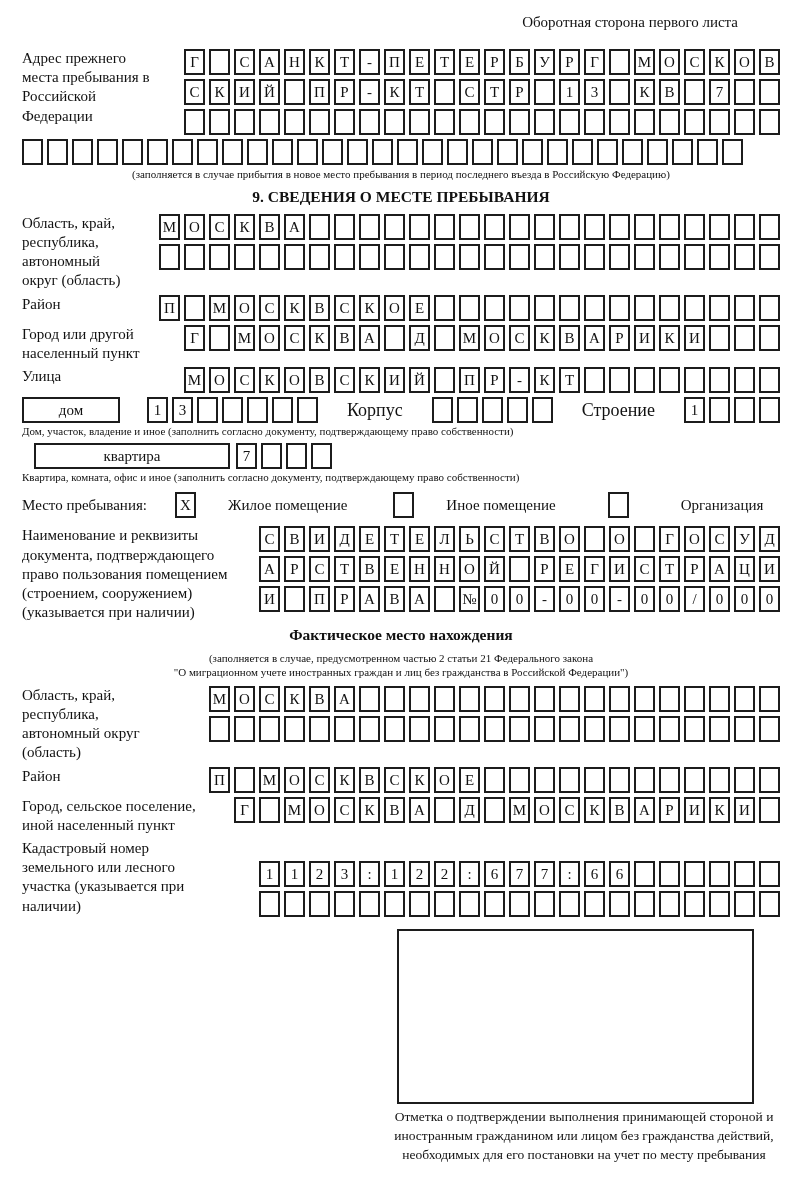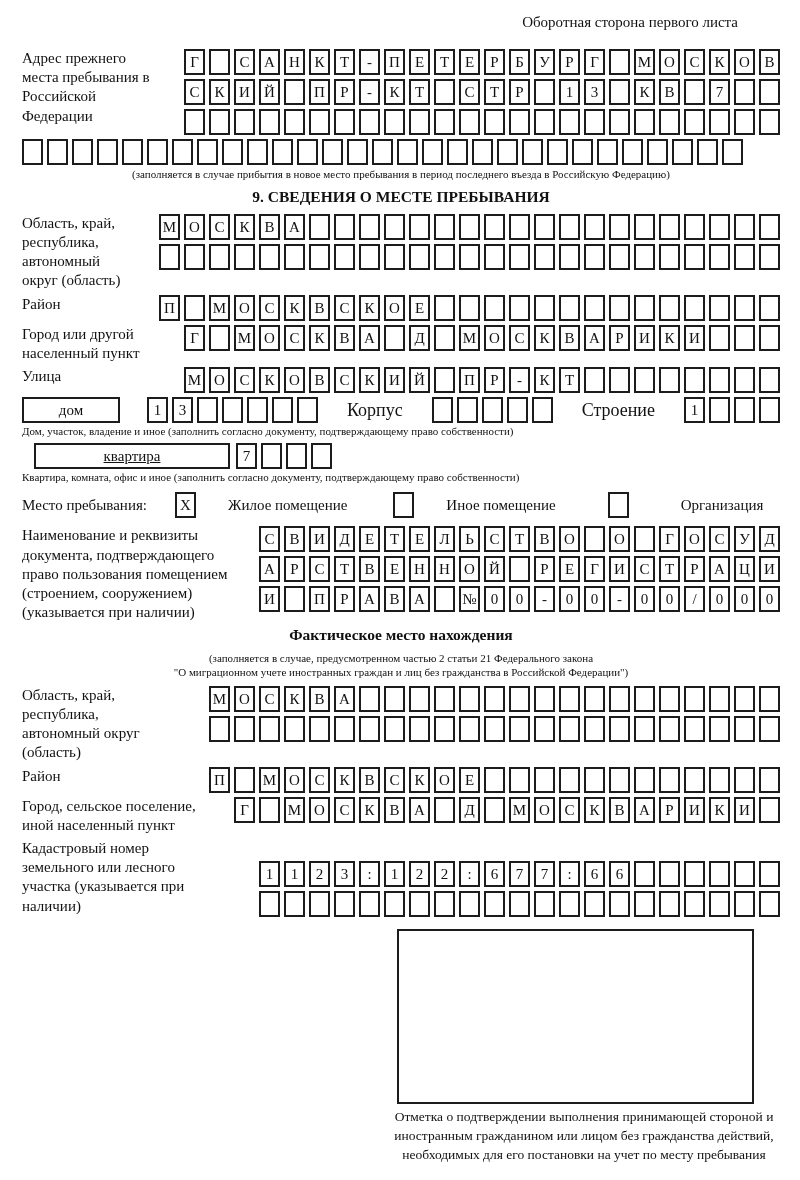--- a/index.html
+++ b/index.html
@@ -36,21 +36,21 @@
   .note{font-size:11px;line-height:1.25;}
   .center{text-align:center;}
   .sect-title{font-size:15.5px;font-weight:bold;text-align:center;margin:6px 0 8px 0;}
   .box-rect{
     display:inline-block;box-sizing:border-box;height:26px;
     border:2px solid #1c1c1c;text-align:center;
     font-size:15px;line-height:22px;vertical-align:top;
   }
   .dom-row{display:flex;align-items:flex-start;justify-content:flex-start;margin-bottom:2px;gap:27px;}
   .dom-row .inline-label{font-size:18px;line-height:26px;white-space:nowrap;padding:0 2px;}
-  .kv-row{display:flex;align-items:flex-start;margin:4px 0 2px 0;text-decoration:underline;}
+  .kv-row{display:flex;align-items:flex-start;margin:4px 0 2px 0;}
   .stay-row{display:flex;align-items:center;margin-top:8px;font-size:15px;gap:20px;}
   .stay-row .opt-label{margin:0 10px 0 8px;}
   .stamp-box{
     box-sizing:border-box;
     width:357px;height:175px;
     border:2px solid #1c1c1c;
     margin-left:375px;margin-top:12px;
   }
   .stamp-caption{
     width:420px;margin-left:352px;margin-top:4px;

